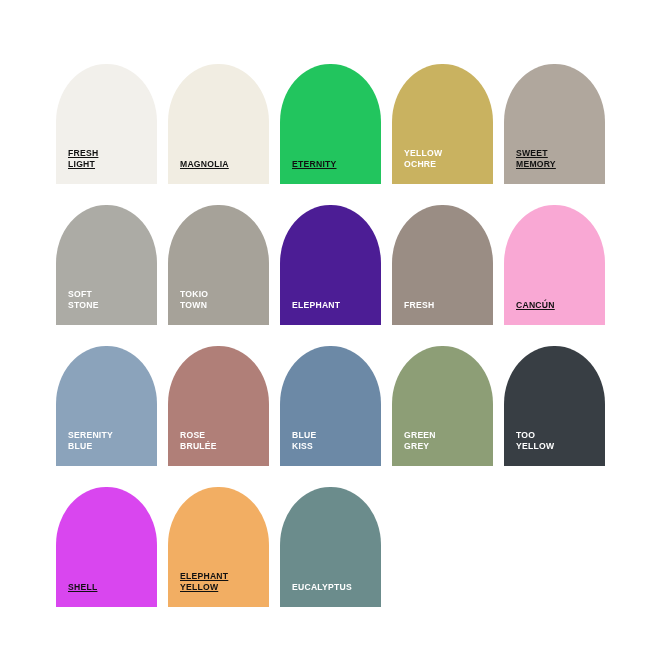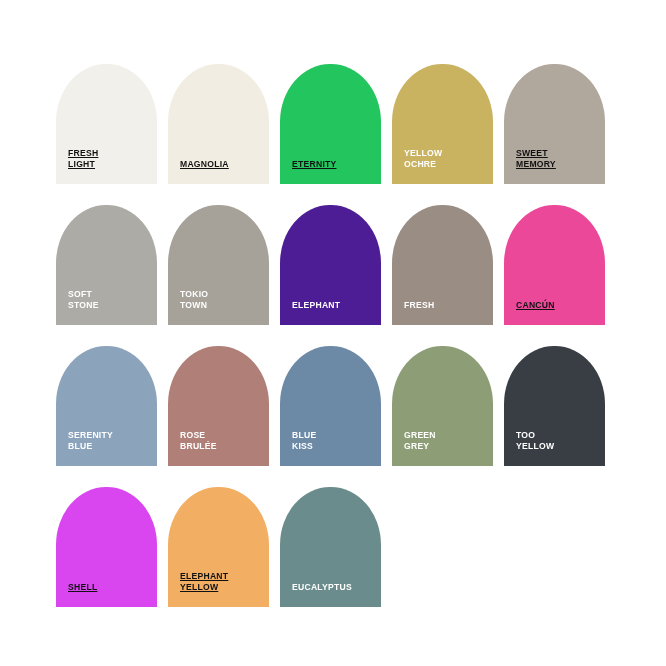--- a/index.html
+++ b/index.html
@@ -89,21 +89,21 @@
       <div class="swatch" style="background: rgb(166, 162, 153);">
         <div class="swatch-label label-light" style="color: rgb(255, 255, 255);">TOKIO
 TOWN</div>
       </div>
       <div class="swatch" style="background: #4c1d95;">
         <div class="swatch-label label-light" style="color: rgb(255, 255, 255);">ELEPHANT</div>
       </div>
       <div class="swatch" style="background: rgb(154, 141, 132);">
         <div class="swatch-label label-light" style="color: rgb(255, 255, 255);">FRESH</div>
       </div>
-      <div class="swatch" style="background: #ec4899;">
+      <div class="swatch" style="background: #f9a8d4;">
         <div class="swatch-label label-dark" style="color: rgb(17, 17, 17);">CANCÚN</div>
       </div>
       <div class="swatch" style="background: rgb(139, 163, 187);">
         <div class="swatch-label label-light" style="color: rgb(255, 255, 255); margin-top: 29px;">SERENITY
 BLUE</div>
       </div>
       <div class="swatch" style="background: rgb(176, 127, 120);">
         <div class="swatch-label label-light" style="color: rgb(255, 255, 255);">ROSE
 BRULÉE</div>
       </div>

